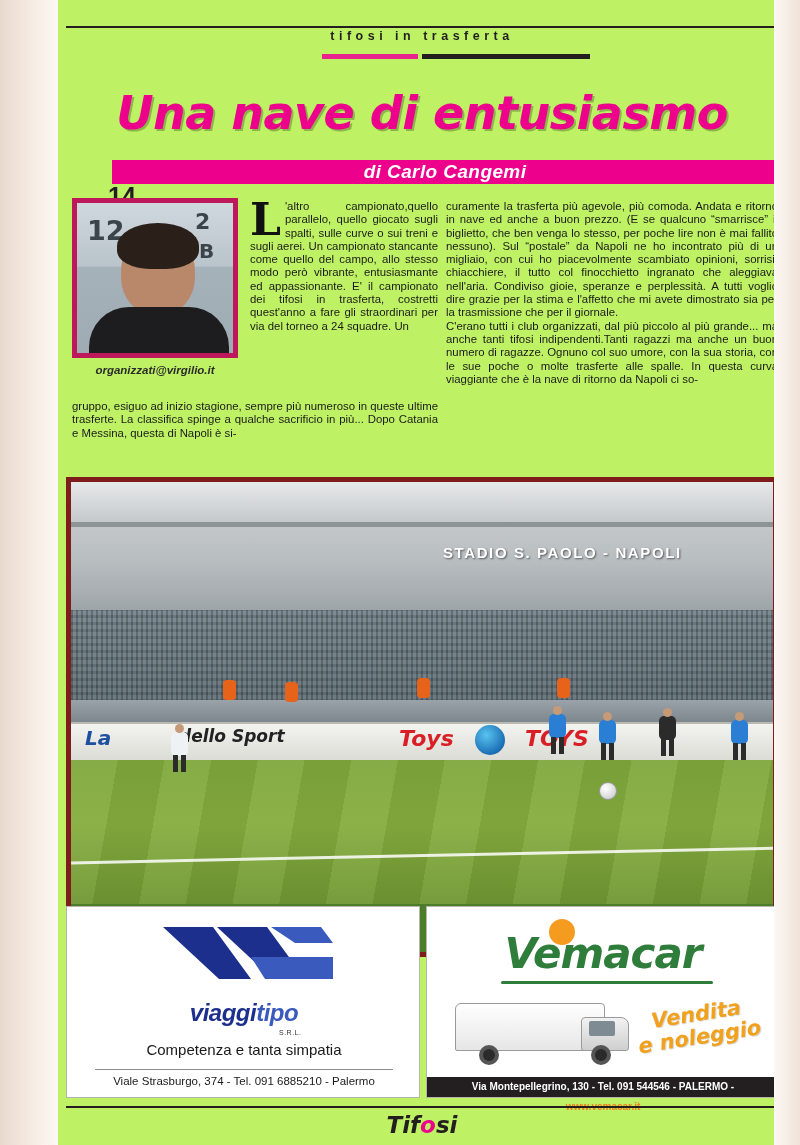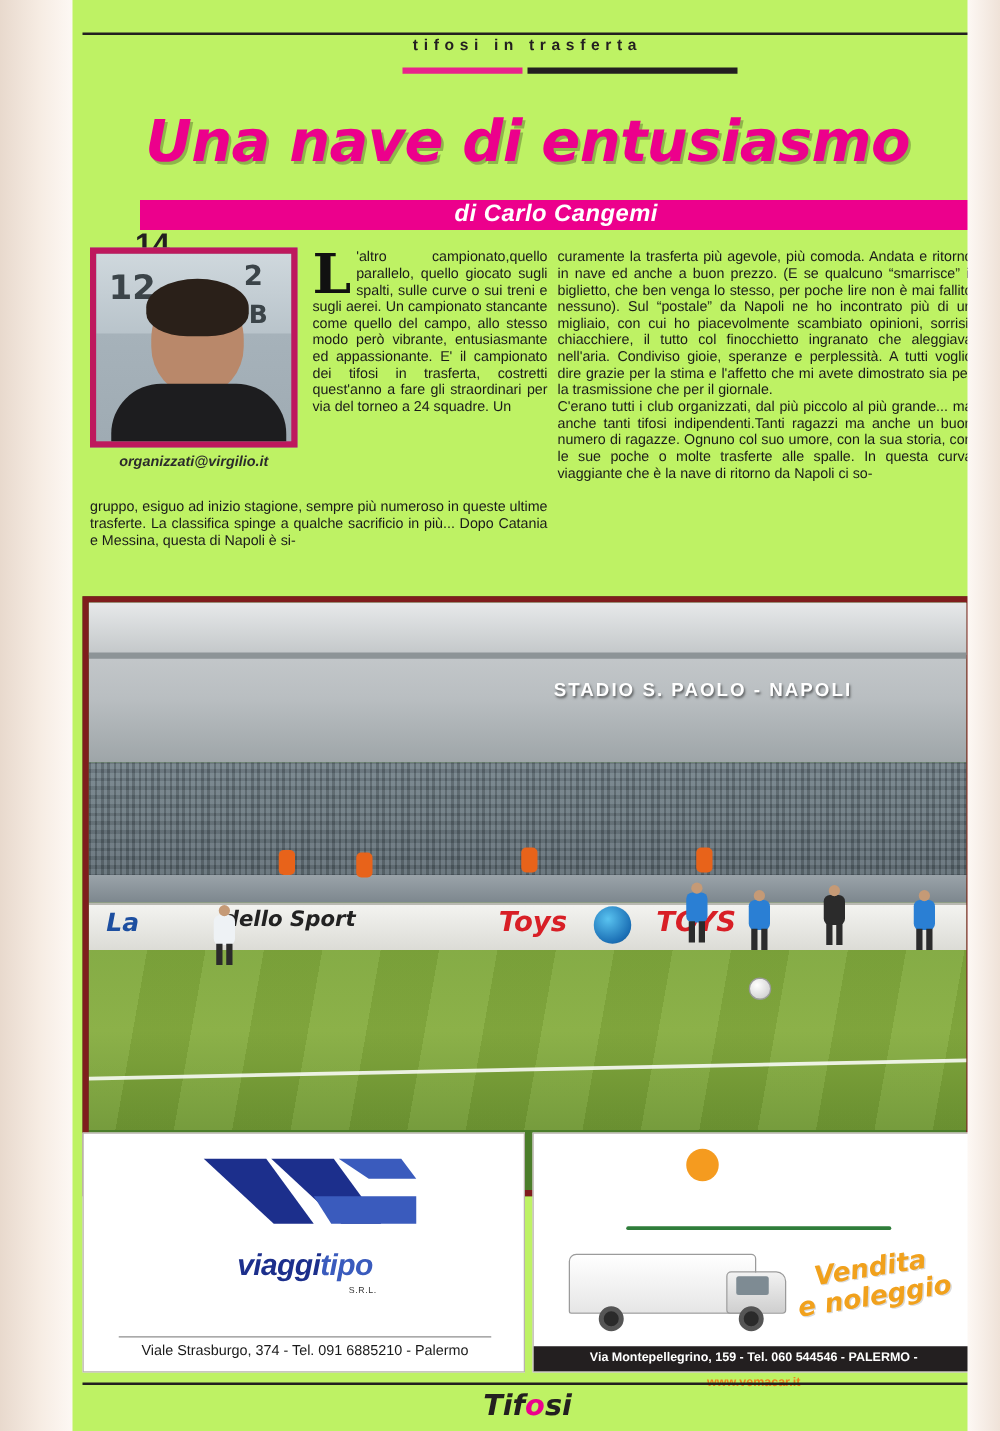--- a/index.html
+++ b/index.html
@@ -419,41 +419,43 @@
       <svg class="viaggi-mark" viewBox="0 0 186 66">
         <polygon points="8,6 58,6 96,58 64,58" fill="#1c2f8c"></polygon>
         <polygon points="62,6 112,6 150,58 118,58" fill="#1c2f8c"></polygon>
         <polygon points="116,6 166,6 178,22 140,22" fill="#3a5bbd"></polygon>
         <polygon points="96,36 178,36 178,58 110,58" fill="#3a5bbd"></polygon>
       </svg>
       <div class="viaggi-title">
         <span class="c1">viaggi</span><span class="c2">tipo</span>
       </div>
       <div class="viaggi-srl">S.R.L.</div>
+      <div class="viaggi-sub">Competenza e tanta simpatia</div>
       <div class="ad-rule"></div>
       <div class="viaggi-addr">Viale Strasburgo, 374 - Tel. 091 6885210 - Palermo</div>
     </div>
 
     <div class="ad ad-right">
       <div class="vem-sun"></div>
+      <div class="vem-title">Vemacar</div>
       <div class="vem-underline"></div>
       <div class="camper">
         <div class="camper-body"></div>
         <div class="camper-cab"></div>
         <div class="camper-win"></div>
         <div class="camper-wheel" style="left:24px;"></div>
         <div class="camper-wheel" style="left:136px;"></div>
       </div>
       <div class="vem-slogan">
         <span>Vendita</span><br>
         <span>e noleggio</span>
       </div>
       <div class="vem-bar">
         <span>
-            <span>Via Montepellegrino, 159 - Tel. 060 544546 - PALERMO - </span>
+            <span>Via Montepellegrino, 130 - Tel. 091 544546 - PALERMO - </span>
             <span class="site">www.vemacar.it</span>
           </span>
       </div>
     </div>
 
     <div class="foot-rule"></div>
     <div class="foot-logo">
       <span>Tif</span><span class="o">o</span><span>si</span>
     </div>
 

